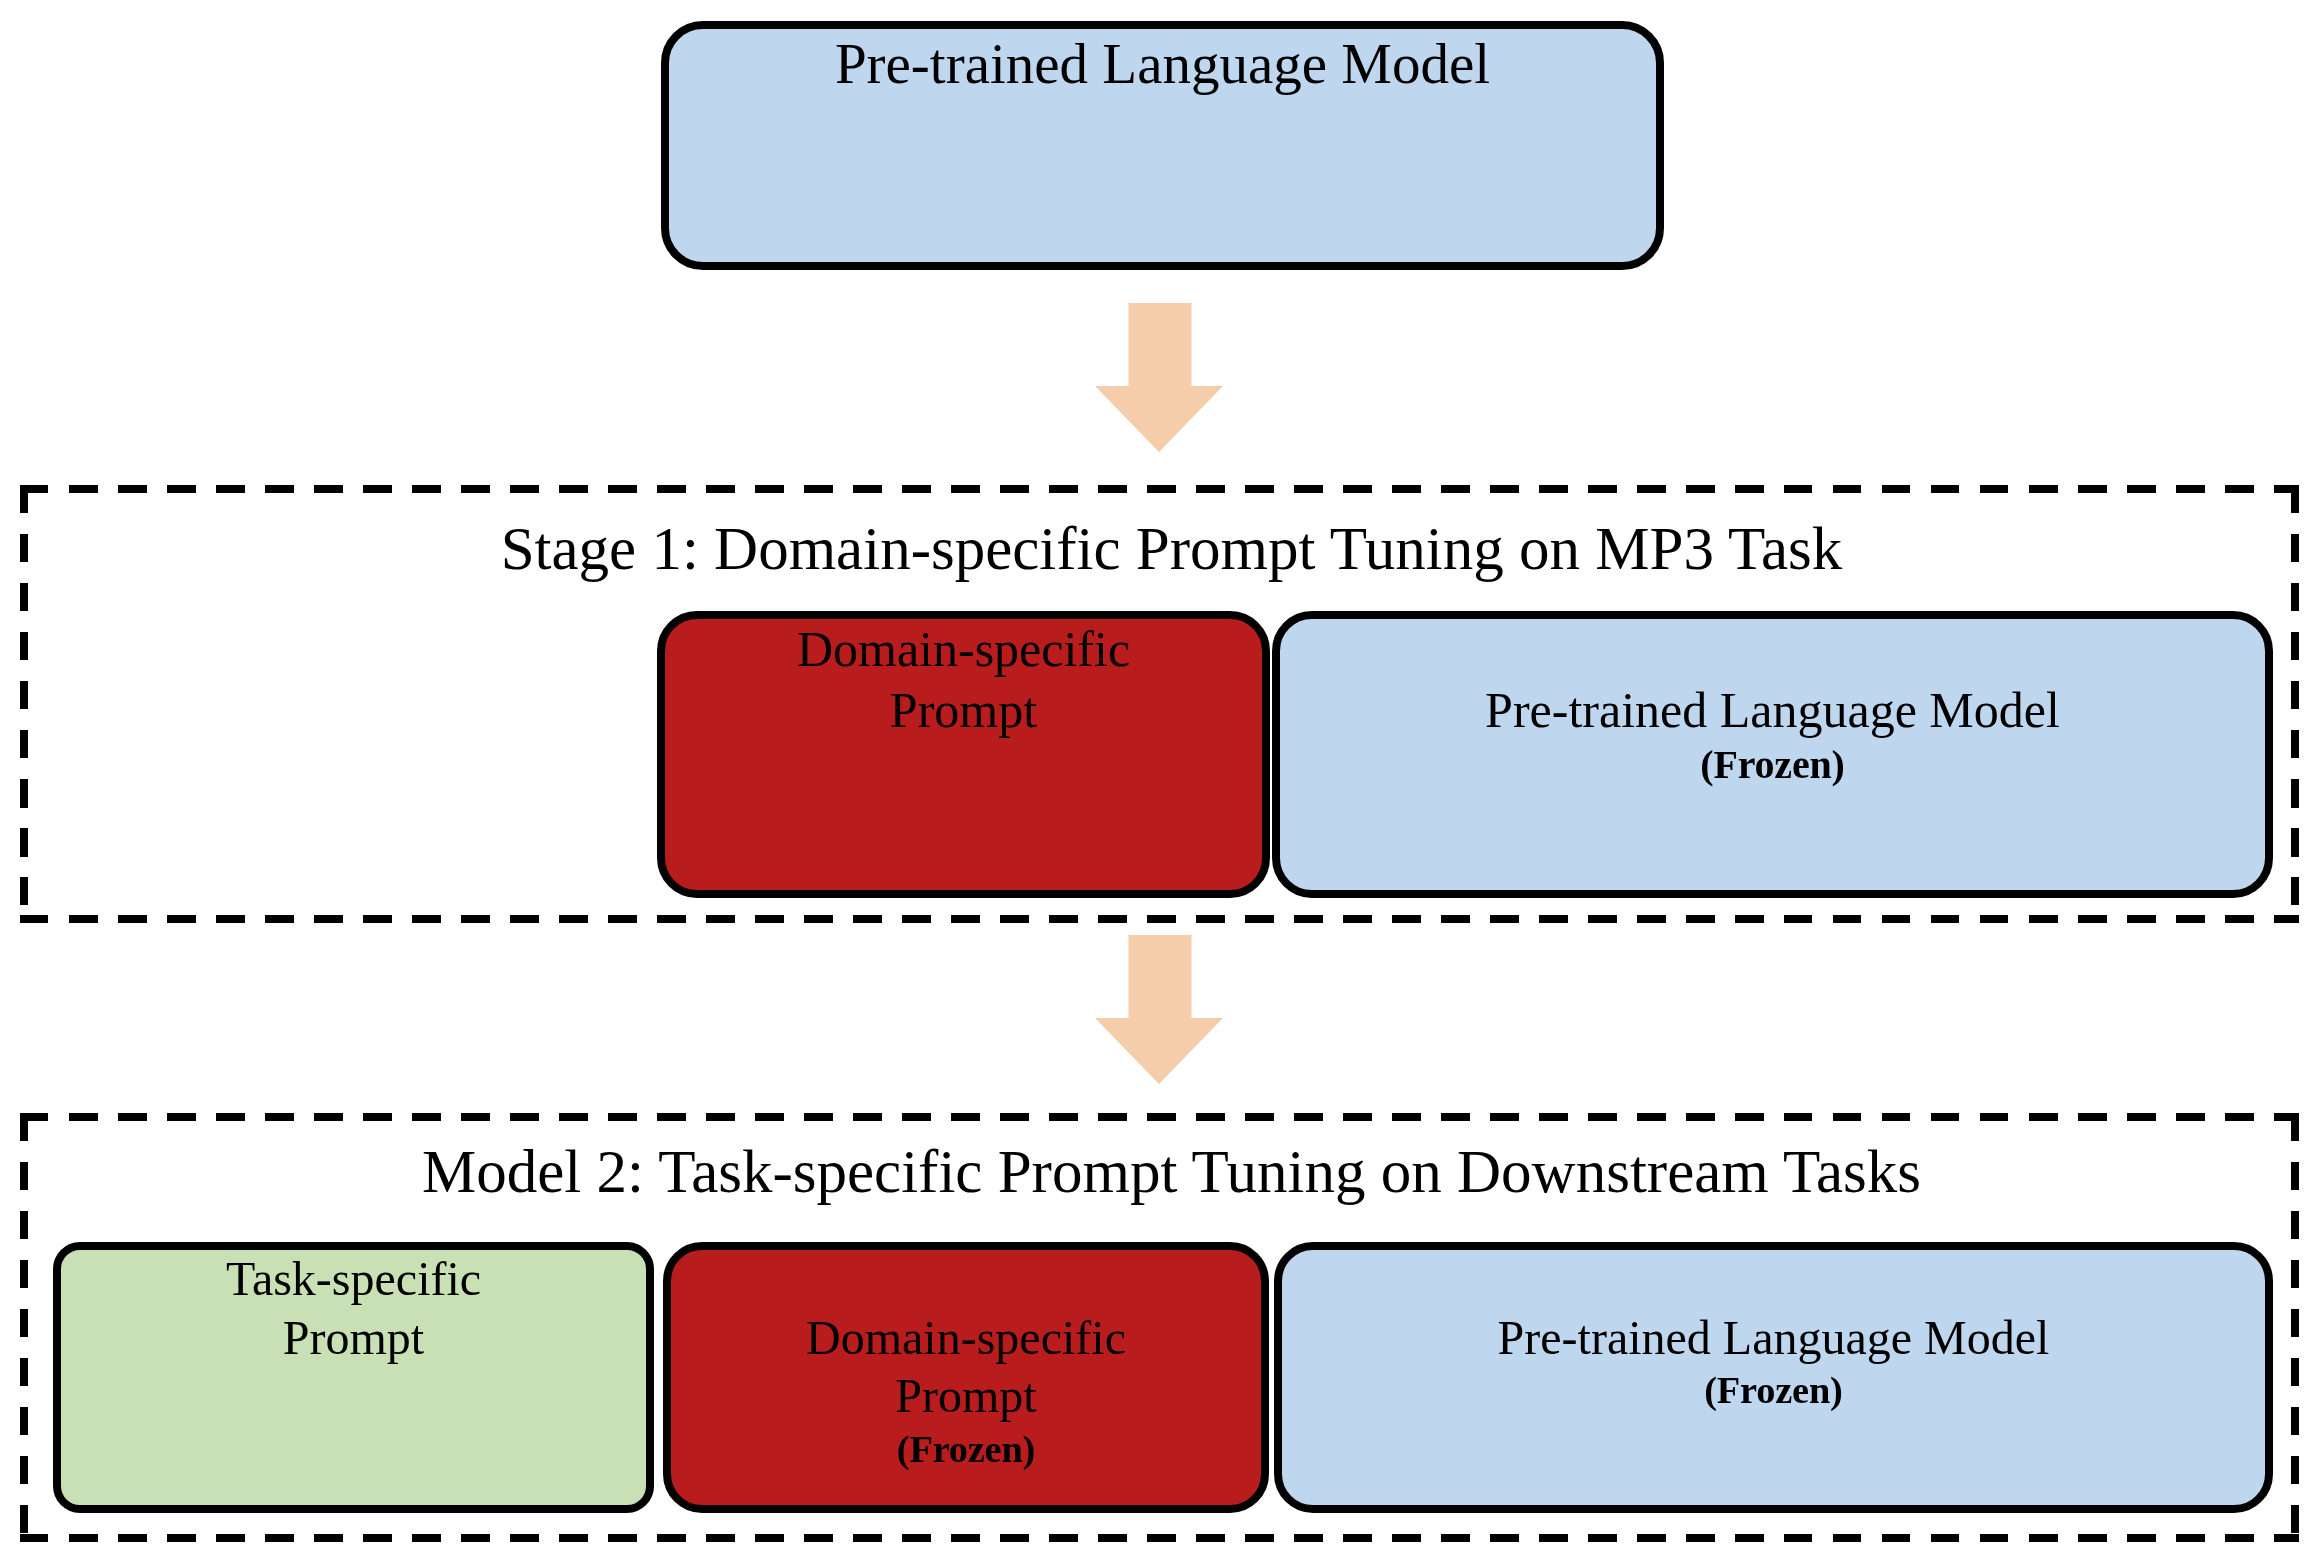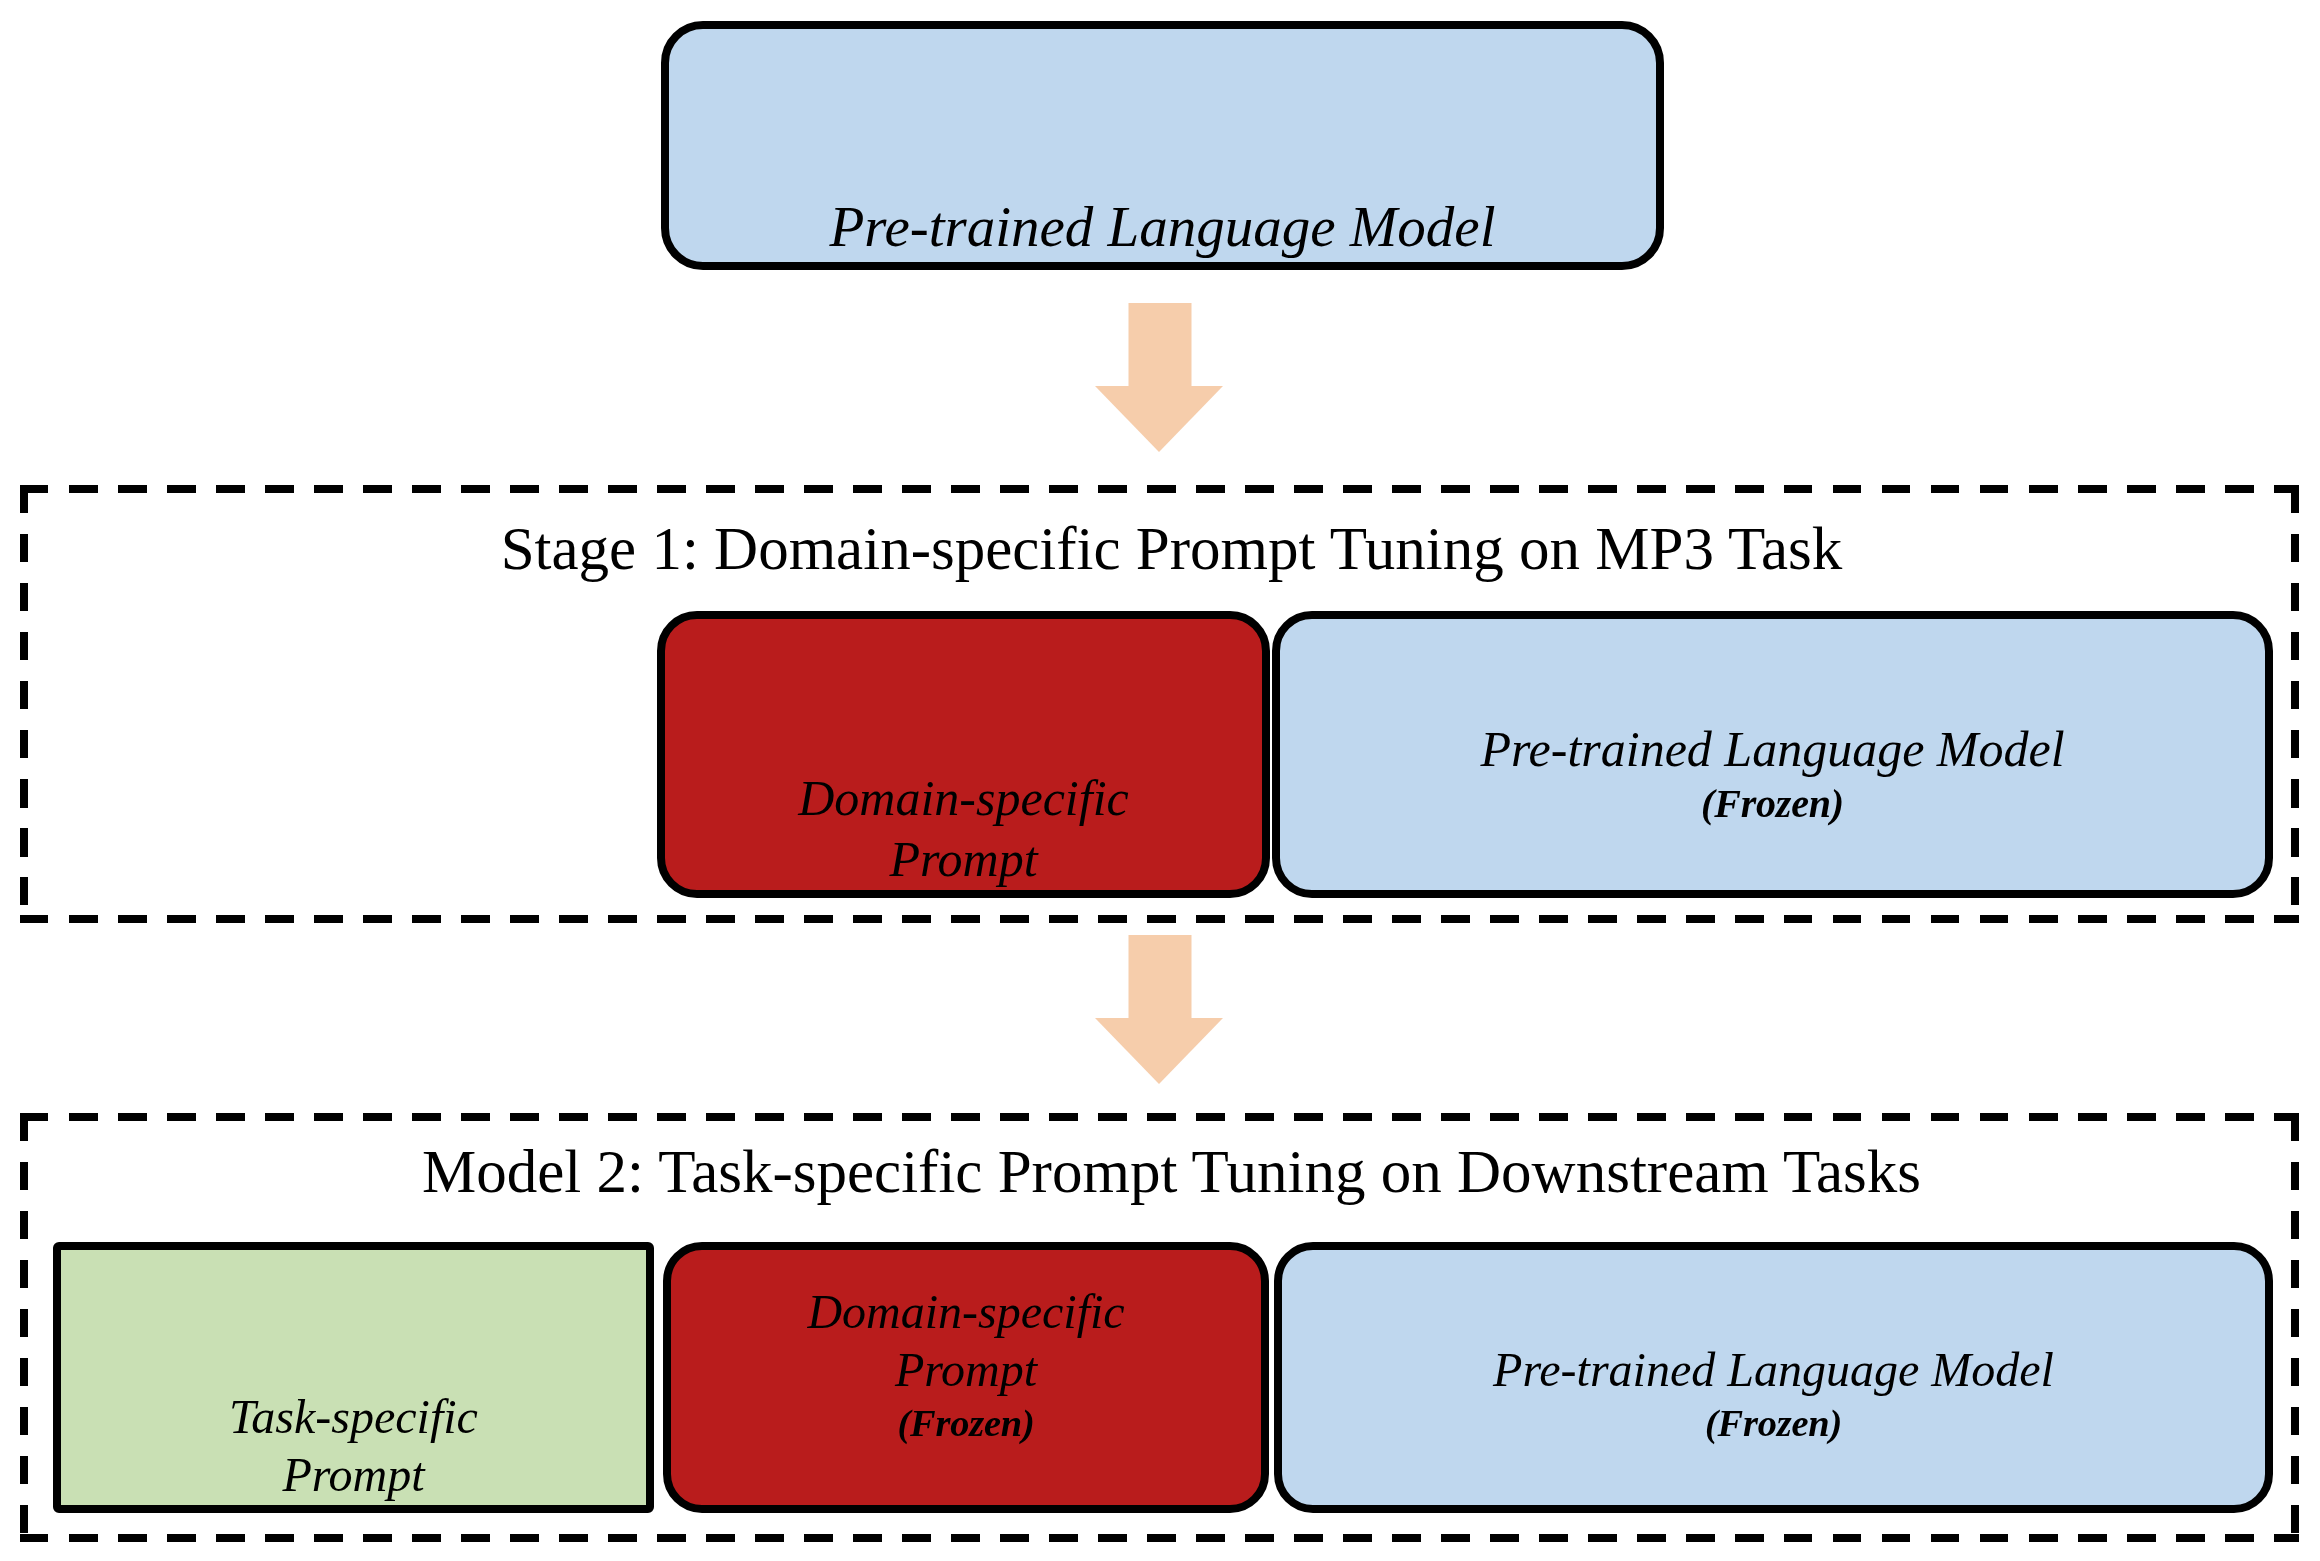--- a/index.html
+++ b/index.html
@@ -23,26 +23,25 @@
     height: 1561px;
   }
 
   
   .box {
     position: absolute;
     box-sizing: border-box;
     border: 8.3px solid #000000;
     border-radius: 39px;
     display: flex;
-    align-items: flex-end;
+    align-items: flex-start;
     justify-content: center;
     text-align: center;
     line-height: 1.22;
     overflow: hidden;
-    font-style: italic;
   }
   .box .label {
     position: relative;
     z-index: 3;
     padding: 0 9.2px;
     white-space: pre-line;
   }
   .box .frozen-tag {
     display: block;
     font-weight: bold;
@@ -135,21 +134,21 @@
     border-radius: 40px;
   }
 
   
   #s2-task-prompt {
     left: 53px;
     top: 1242px;
     width: 601px;
     height: 271px;
     font-size: 48px;
-    border-radius: 6px;
+    border-radius: 27px;
   }
   #s2-domain-prompt {
     left: 663px;
     top: 1242px;
     width: 606px;
     height: 271px;
     font-size: 48px;
     border-radius: 39px;
   }
   #s2-plm {

